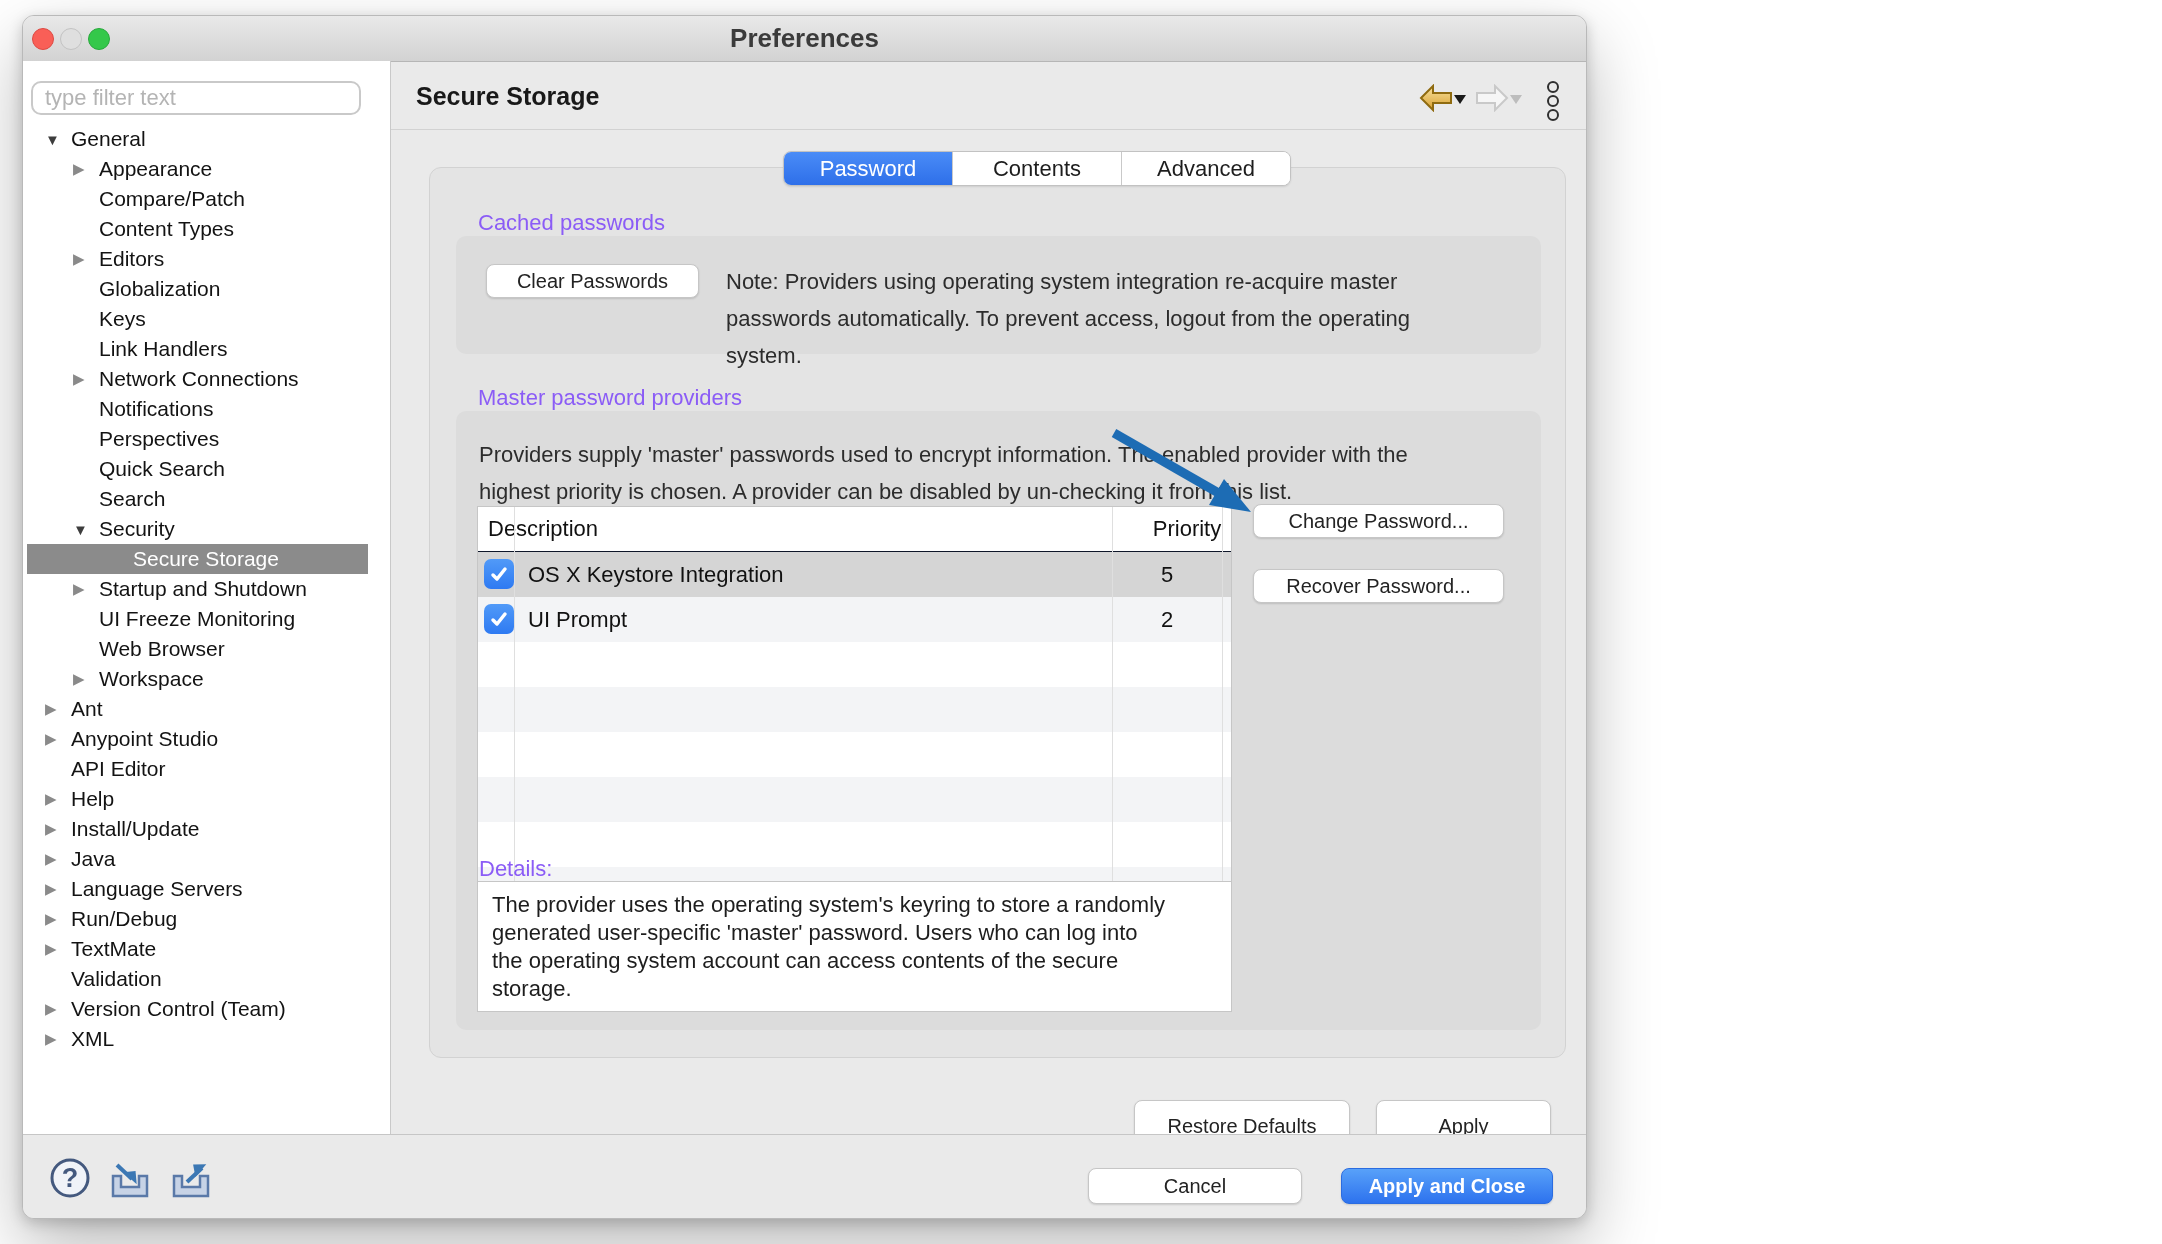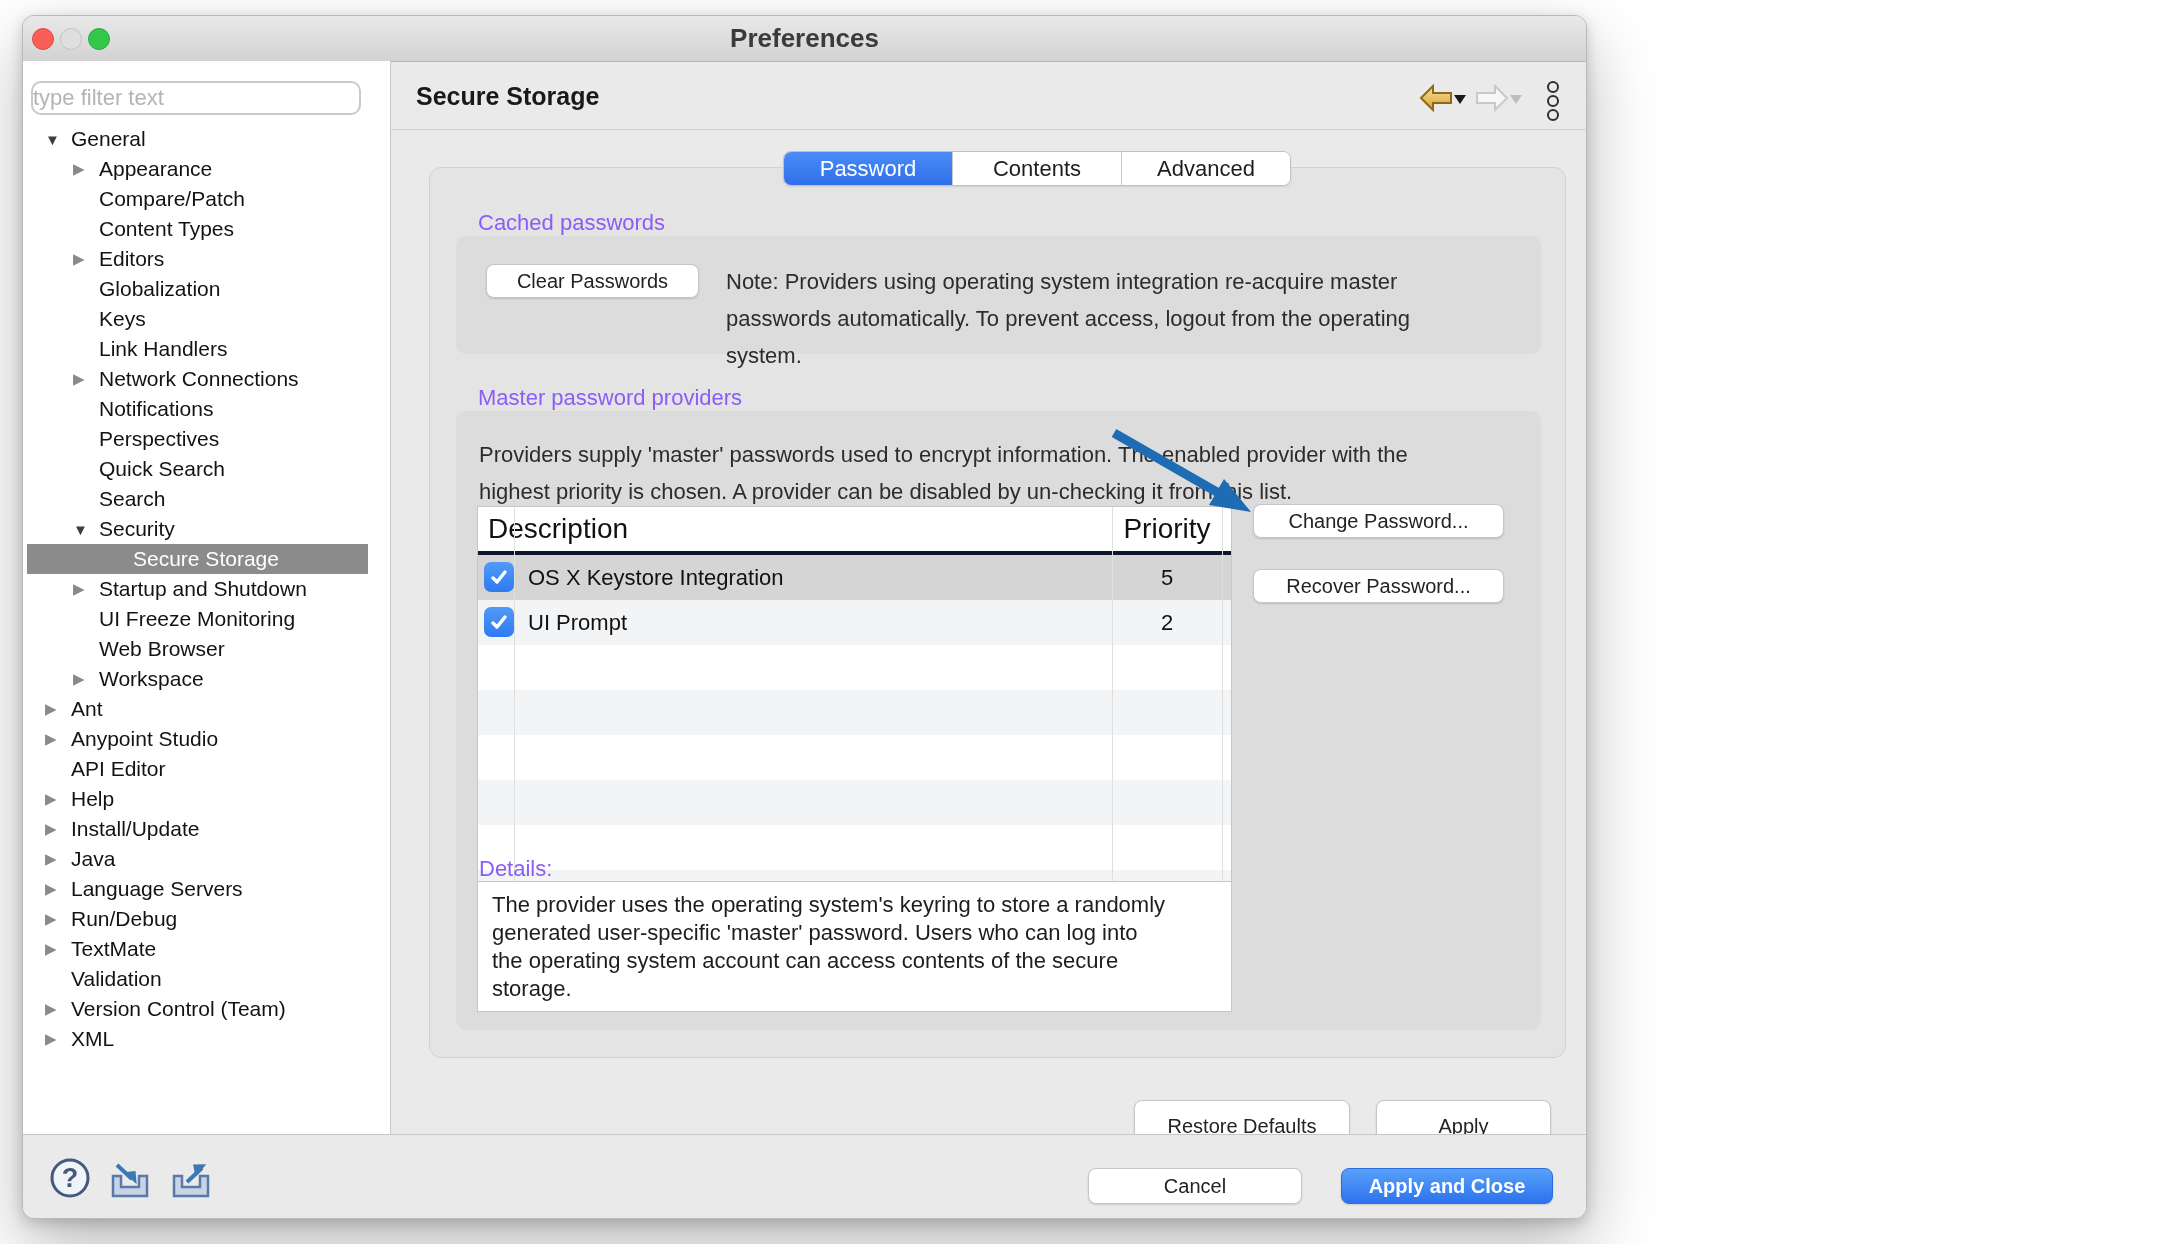--- a/index.html
+++ b/index.html
@@ -13,21 +13,21 @@
   .tl{position:absolute;top:12px;width:22px;height:22px;border-radius:50%;box-sizing:border-box;}
   .tl.red{left:9px;background:#f95f57;border:1px solid #de4a43;}
   .tl.gray{left:37px;background:#dfdfdf;border:1px solid #c3c3c3;}
   .tl.green{left:65px;background:#34c84a;border:1px solid #28a93c;}
   .wtitle{position:absolute;left:0;right:0;top:0;height:45px;display:flex;align-items:center;justify-content:center;
           font-size:26px;font-weight:600;color:#3b3b3b;}
   
   .sidebar{position:absolute;left:0;top:45px;width:368px;height:1073px;background:#ffffff;
            border-right:1px solid #c9c9c9;box-sizing:border-box;}
   .filter{position:absolute;left:8px;top:20px;width:330px;height:34px;box-sizing:border-box;
-          border:2px solid #c9c9c9;border-radius:10px;background:#fff;padding:0 0;
+          border:2px solid #c9c9c9;border-radius:10px;background:#fff;padding:0 12px;
           font-size:22px;color:#333;font-family:inherit;outline:none;}
   .filter::placeholder{color:#b4b4b4;}
   .tree{position:absolute;left:0;top:63px;right:0;}
   .tree-row{height:30px;display:flex;align-items:center;font-size:21px;color:#131313;cursor:default;}
   .tree-row.lvl0{padding-left:22px;}
   .tree-row.lvl1{padding-left:50px;}
   .tree-row.lvl2{padding-left:84px;}
   .tree-row.selected{background:var(--treesel);color:#ffffff;margin-left:4px;margin-right:22px;padding-left:80px;}
   .expander{width:26px;flex:0 0 26px;font-size:15px;color:#8a8a8a;}
   .expander.open{color:#3d3d3d;}
@@ -48,23 +48,23 @@
   .inner-box{position:absolute;background:#dcdcdc;border-radius:10px;}
   .note-text,.desc-text{position:absolute;font-size:22px;line-height:37px;color:#2c2c2c;white-space:pre;}
   
   .btn{position:absolute;display:flex;align-items:center;justify-content:center;background:#ffffff;
        border:1px solid #c6c6c6;border-radius:8px;font-size:20px;color:#232323;
        box-shadow:0 1px 2px rgba(0,0,0,.14);cursor:default;box-sizing:border-box;}
   .btn.primary{background:linear-gradient(180deg,#58a1f9,var(--accent));border-color:#2b6ce0;color:#fff;font-weight:600;}
   
   .ptable{position:absolute;left:454px;top:490px;width:755px;height:495px;background:#fff;
           border:1px solid #c6c6c6;box-sizing:border-box;overflow:hidden;}
-  .thead{position:relative;height:44px;border-bottom:4px solid #0f172a;display:flex;align-items:center;font-size:28px;color:#111;}
+  .thead{position:relative;height:44px;border-bottom:1px solid #0f172a;display:flex;align-items:center;font-size:22px;color:#111;}
   .thead .c1{padding-left:10px;}
-  .thead .c2{position:absolute;left:634px;width:110px;text-align:center;}
+  .thead .c2{position:absolute;left:634px;width:110px;text-align:center;padding-left:20px;}
   .trow{position:relative;height:45px;display:flex;align-items:center;font-size:22px;color:#111;}
   .trow.stripe{background:#f3f4f6;}
   .trow.sel{background:var(--rowsel);}
   .cb{position:absolute;left:6px;top:7px;width:30px;height:30px;border-radius:7px;
       background:linear-gradient(180deg,#519af8,#2e7af2);display:flex;align-items:center;justify-content:center;}
   .rowlabel{padding-left:50px;}
   .prio{position:absolute;left:634px;width:110px;text-align:center;}
   .colline{position:absolute;top:0;bottom:0;width:1px;background:#dfdfdf;}
   
   .details-box{position:absolute;left:454px;top:865px;width:755px;height:131px;background:#fff;

